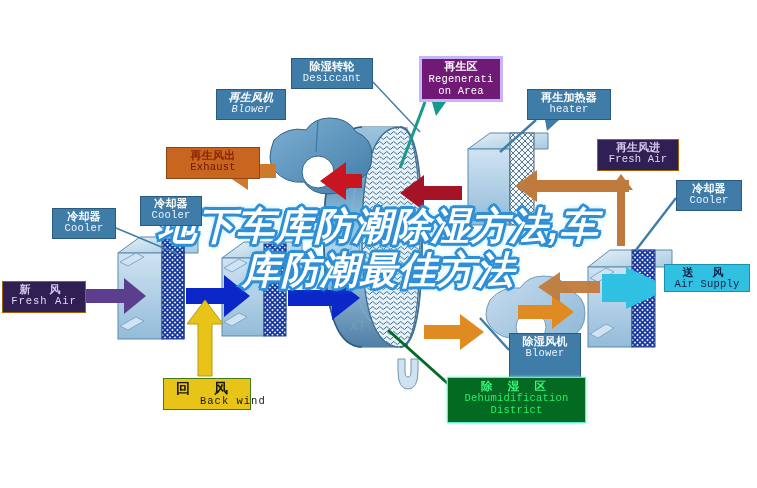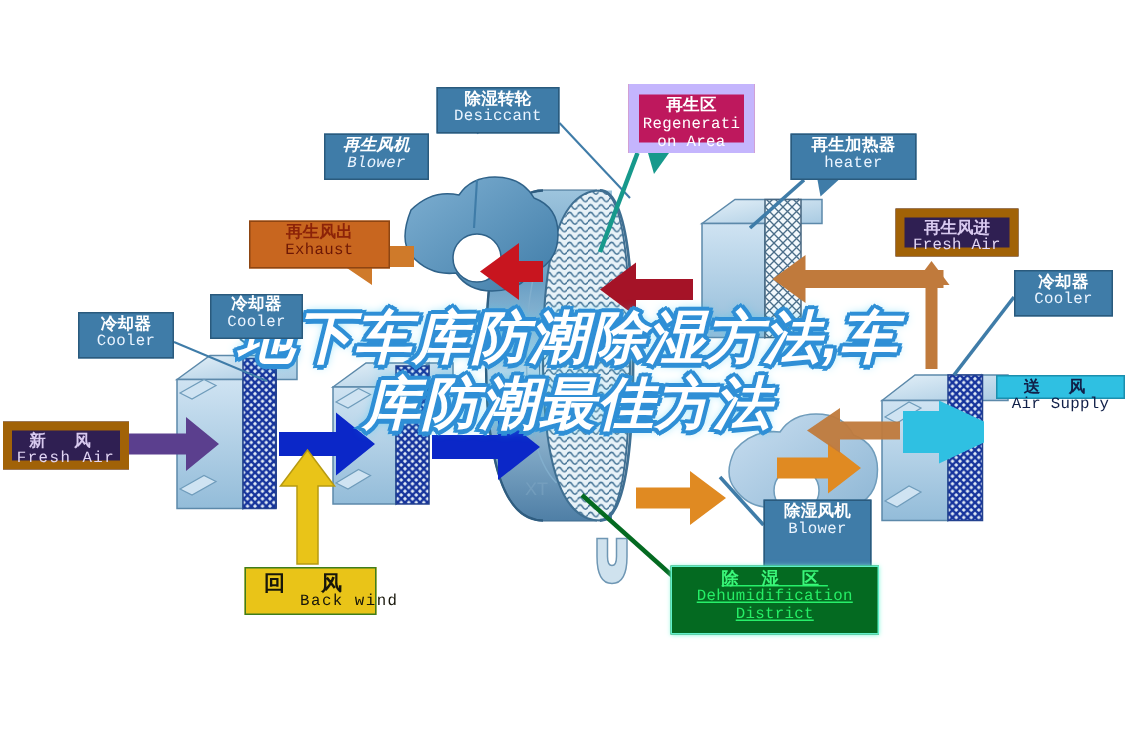--- a/index.html
+++ b/index.html
@@ -13,37 +13,37 @@
        letter-spacing:.2px;white-space:nowrap;}
   .lbl .cn{display:block;font-weight:700;}
   .lbl .en{display:block;font-family:"Liberation Mono","DejaVu Sans Mono",monospace;}
 
   
   .blue{background:#3f7ca8;border:1px solid #2a5a7d;color:#ffffff;}
   .blue .cn{font-size:11px;}
   .blue .en{font-size:10.5px;color:#eaf4ff;}
 
   
-  .teal{background:#be185d;border:7px solid #c4b5fd;color:#ffffff;}
+  .teal{background:#701a75;border:3px solid #c4b5fd;color:#ffffff;}
   .teal .cn{font-size:11px;}
   .teal .en{font-size:10.5px;}
 
   
   .green{background:#046a21;border:1px solid #5ff0c9;color:#27f06a;
-         box-shadow:0 0 3px #7ff7d8;text-decoration:underline;}
+         box-shadow:0 0 3px #7ff7d8;}
   .green .cn{font-size:11.5px;letter-spacing:6px;color:#3bf77a;}
   .green .en{font-size:10.5px;color:#26ee66;}
 
   
   .orange{background:#c8661f;border:1px solid #8d4512;color:#7d1d08;}
   .orange .cn{font-size:11px;color:#8c2308;}
   .orange .en{font-size:10.5px;color:#6d1705;}
 
   
-  .purple{background:#2f1f52;border:6px solid #a16207;color:#cdbde8;}
+  .purple{background:#2f1f52;border:1px solid #a16207;color:#cdbde8;}
   .purple .cn{font-size:11px;letter-spacing:8px;color:#d8c9ef;}
   .purple .en{font-size:10.5px;color:#e2d6f5;}
   .purple.tight .cn{letter-spacing:0;}
 
   
   .cyan{background:#2fc0e2;border:1px solid #1b8fae;color:#16234f;}
   .cyan .cn{font-size:11px;letter-spacing:8px;color:#112049;}
   .cyan .en{font-size:10.5px;color:#101f48;}
 
   
@@ -293,21 +293,21 @@
   <div class="lbl blue" style="left:52px;top:208px;width:64px;height:31px;padding-top:2px;">
     <span class="cn">冷却器</span>
     <span class="en">Cooler</span>
   </div>
 
   <div class="lbl purple" style="left:2px;top:281px;width:84px;height:32px;padding-top:2px;">
     <span class="cn">新  风</span>
     <span class="en" style="letter-spacing:1px;">Fresh Air</span>
   </div>
 
-  <div class="lbl cyan" style="left:664px;top:250px;width:86px;height:16px;padding-top:2px;">
+  <div class="lbl cyan" style="left:664px;top:264px;width:86px;height:28px;padding-top:2px;">
     <span class="cn">送  风</span>
     <span class="en">Air Supply</span>
   </div>
 
   <div class="lbl blue" style="left:509px;top:333px;width:72px;height:48px;padding-top:2px;">
     <span class="cn">除湿风机</span>
     <span class="en">Blower</span>
   </div>
 
   <div class="lbl yellow" style="left:163px;top:378px;width:88px;height:32px;padding-top:2px;">

